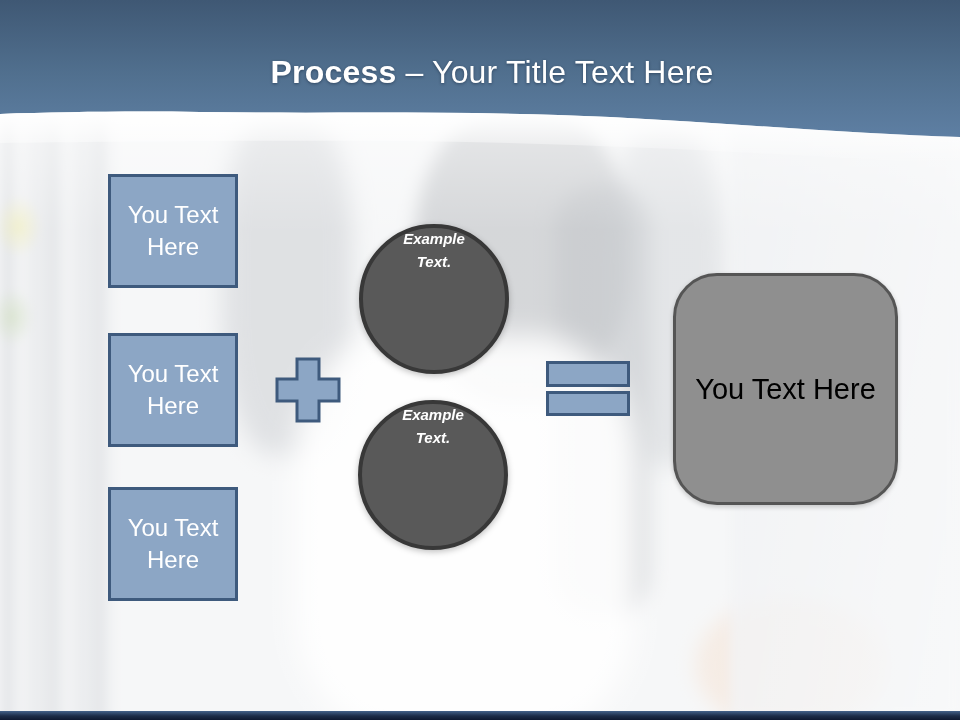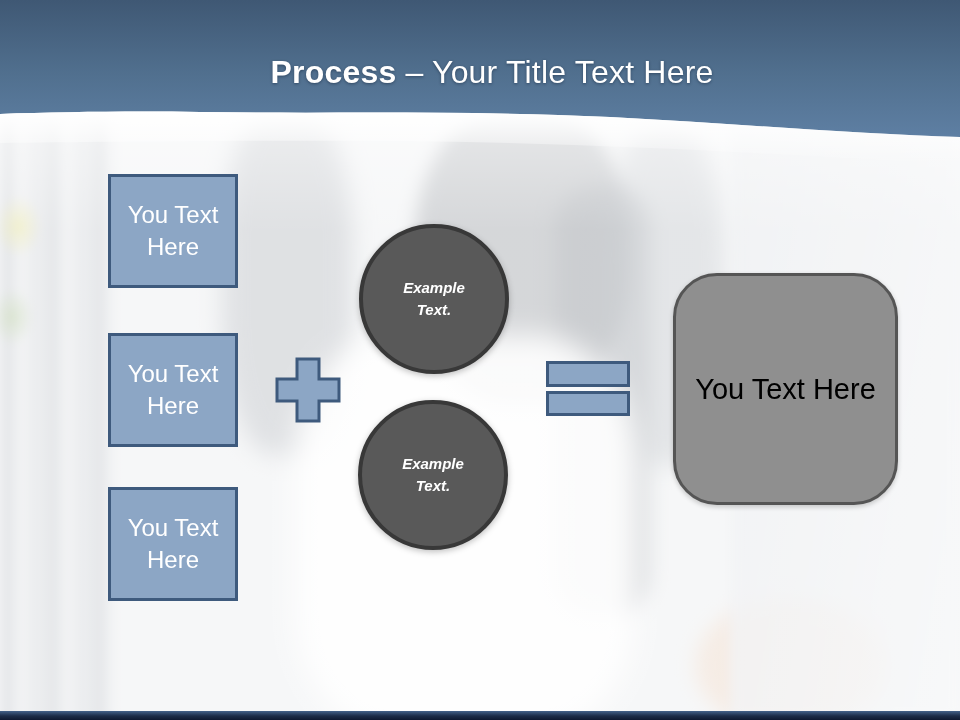--- a/index.html
+++ b/index.html
@@ -51,21 +51,21 @@
     background:#8ca6c5;border:3px solid #3e5a7d;box-sizing:border-box;
     display:flex;align-items:center;justify-content:center;text-align:center;
     color:#fff;font-size:24px;line-height:1.35;padding:4px;cursor:pointer;
   }
   .box1{top:174px;} .box2{top:333px;} .box3{top:487px;}
   .plus-wrap{position:absolute;left:274px;top:356px;z-index:5;cursor:pointer;}
   .eq-wrap{position:absolute;left:545px;top:360px;z-index:5;cursor:pointer;}
   .circle{
     position:absolute;width:150px;height:150px;border-radius:50%;z-index:6;
     background:#595959;border:4px solid #383838;box-sizing:border-box;
-    display:flex;align-items:center;justify-content:center;text-align:center;
+    display:flex;justify-content:center;text-align:center;
     color:#fff;font-size:15px;font-weight:700;font-style:italic;line-height:1.5;cursor:pointer;
     box-shadow:0 2px 6px rgba(0,0,0,.25);
   }
   .circle span{display:block;width:84px;}
   .circ1{left:359px;top:224px;}
   .circ2{left:358px;top:400px;}
   .result-box{
     position:absolute;left:673px;top:273px;width:225px;height:232px;z-index:5;
     background:#8f8f8f;border:3px solid #555555;border-radius:44px;box-sizing:border-box;
     display:flex;align-items:center;justify-content:center;text-align:center;

